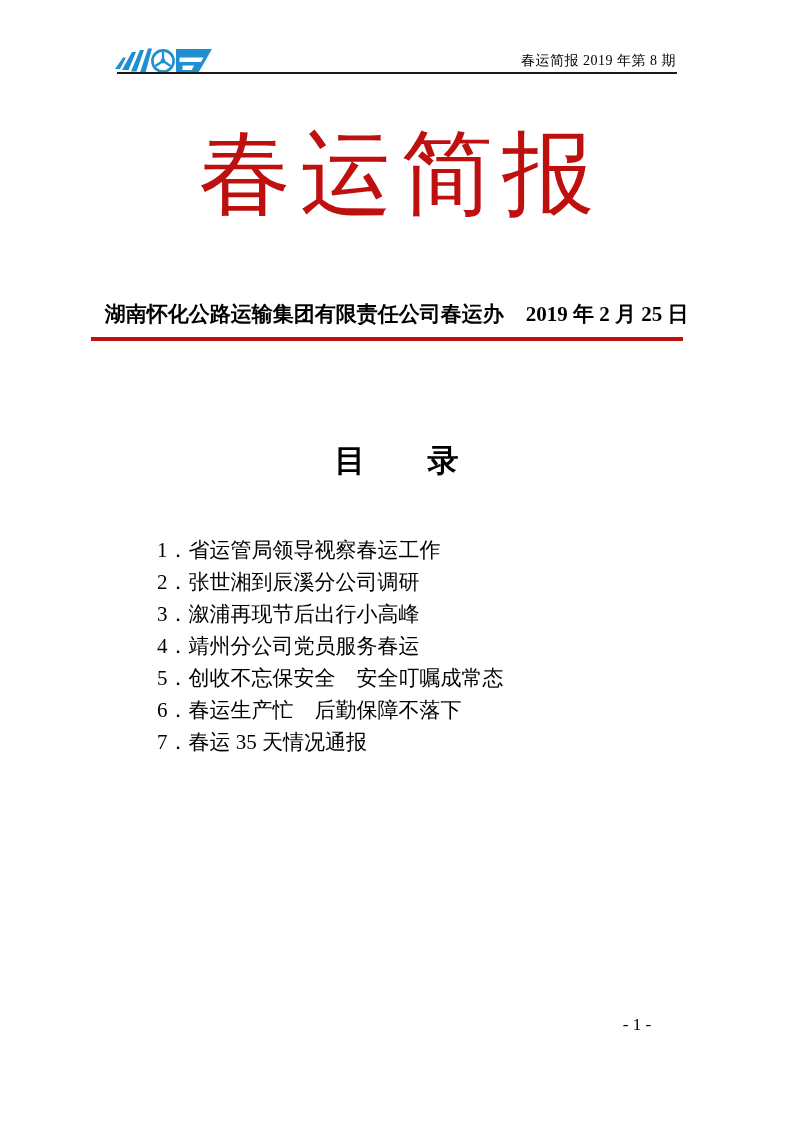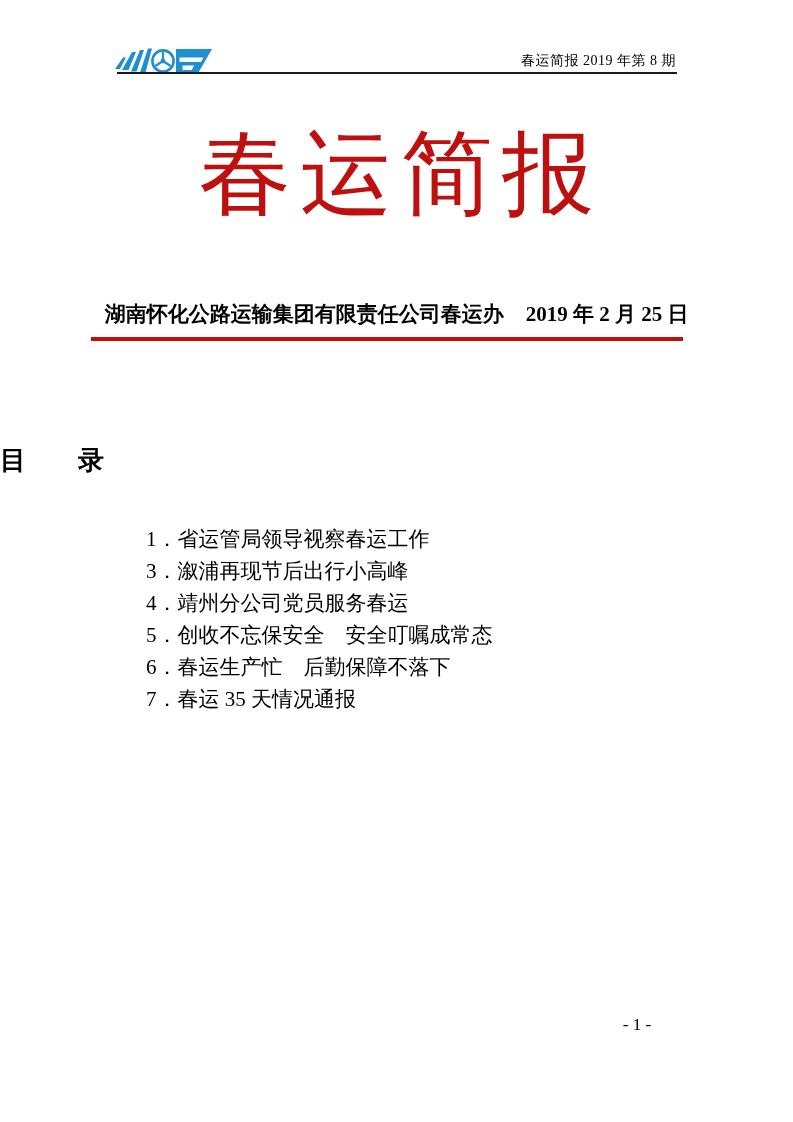--- a/index.html
+++ b/index.html
@@ -86,31 +86,31 @@
     background: var(--accent-red, #bf1010);
   }
 
   
   .toc-heading {
     position: absolute;
     left: 0;
     top: 441px;
     width: 100%;
     margin: 0;
-    text-align: left;
-    font-size: 26px;
+    text-align: center;
+    font-size: 31px;
     line-height: 40px;
     font-weight: bold;
     white-space: nowrap;
   }
   .toc-list {
     position: absolute;
     left: 145px;
     top: 522px;
-    margin: 1px;
+    margin: 12px;
     padding: 0;
     list-style: none;
     font-size: 21px;
   }
   .toc-list li {
     height: 32px;
     line-height: 32px;
     white-space: nowrap;
   }
 
@@ -163,20 +163,21 @@
     <span>湖南怀化公路运输集团有限责任公司春运办</span>
     <span>2019 年 2 月 25 日</span>
   </div>
 
   <div class="red-rule"></div>
 
   <h2 class="toc-heading">目　　录</h2>
 
   <ol class="toc-list">
     <li>1．省运管局领导视察春运工作</li>
+    <li>2．张世湘到辰溪分公司调研</li>
     <li>3．溆浦再现节后出行小高峰</li>
     <li>4．靖州分公司党员服务春运</li>
     <li>5．创收不忘保安全　安全叮嘱成常态</li>
     <li>6．春运生产忙　后勤保障不落下</li>
     <li>7．春运 35 天情况通报</li>
   </ol>
 
   <div class="page-number">- 1 -</div>
 
 </div>

